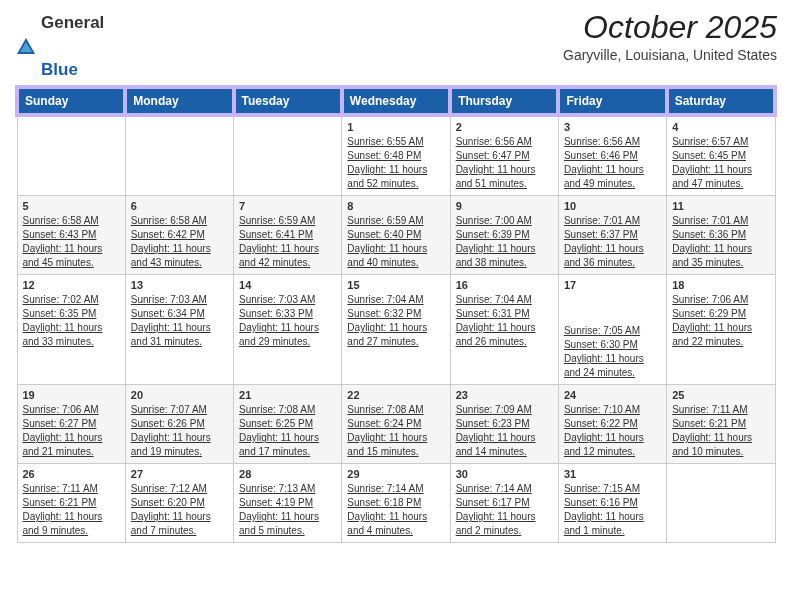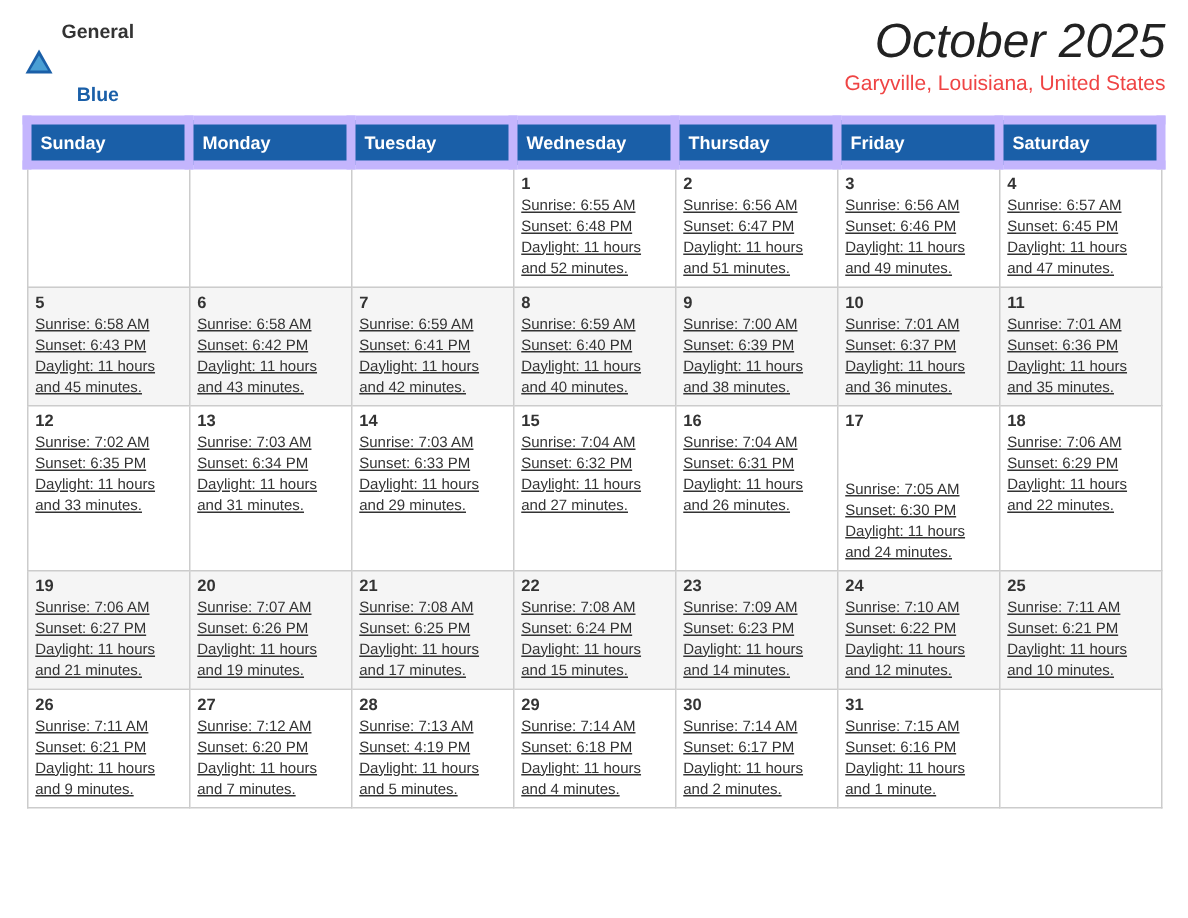--- a/index.html
+++ b/index.html
@@ -23,60 +23,59 @@
       margin-bottom: 6px;
     }
     .logo {
       display: flex;
       align-items: center;
       margin-top: 4px;
     }
     .logo-text {
       display: flex;
       flex-direction: column;
-      font-size: 13px;
+      font-size: 17px;
       font-weight: bold;
       line-height: 1.1;
-      text-align: center;
     }
     .logo-general { color: #333; }
     .logo-blue { color: #1a5fa8; margin-top: 28px; }
     .logo-icon {
       width: 22px;
       height: 22px;
       margin-right: 4px;
     }
     .title-block {
       text-align: right;
     }
     .title-month {
       font-size: 32px;
       font-weight: 300;
       color: #222;
       line-height: 1.1;
       font-style: italic;
     }
     .title-location {
       font-size: 14px;
-      color: #ef4444;
+      color: #404040;
       margin-top: 2px;
     }
     .calendar {
       width: 100%;
       border-collapse: collapse;
       border: 1px solid #ccc;
     }
     .calendar th {
       background: #1a5fa8;
       color: #fff;
       font-size: 12px;
       font-weight: bold;
       text-align: left;
       padding: 5px 6px;
-      border: 6px solid #c4b5fd;
+      border: 4px solid #c4b5fd;
     }
     .calendar td {
       border: 1px solid #ccc;
       vertical-align: top;
       padding: 4px 5px;
       width: calc(100% / 7);
       min-height: 75px;
       font-size: 9.5px;
       color: #333;
       background: #fff;

